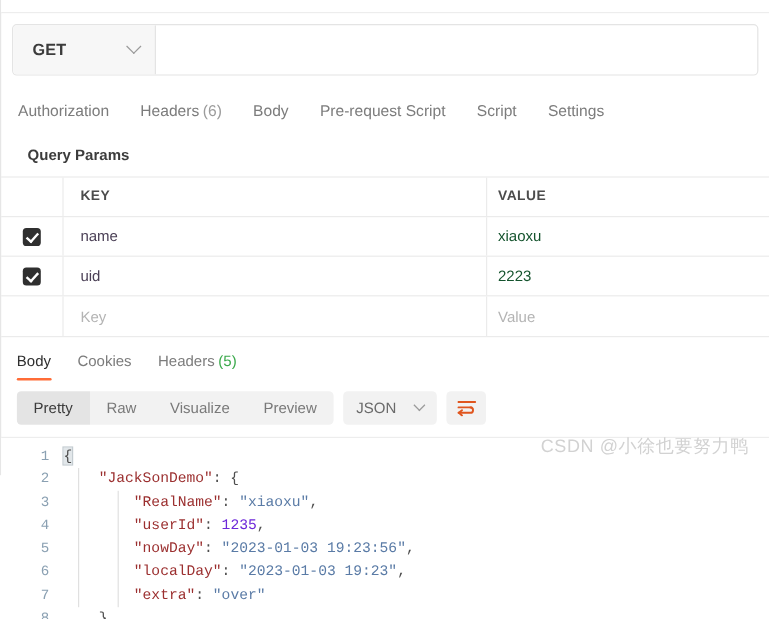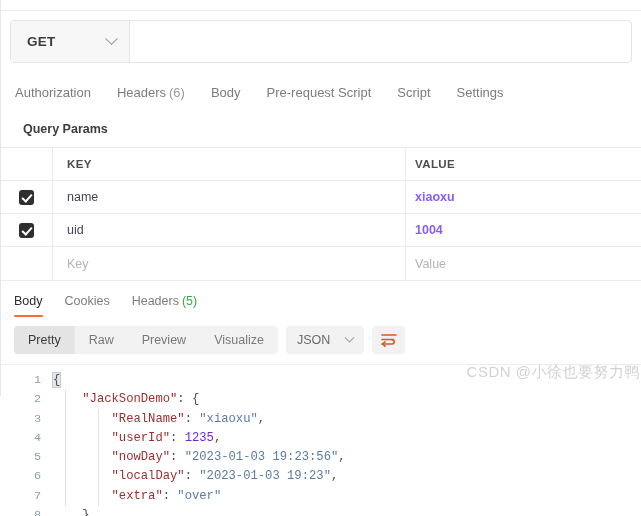--- a/index.html
+++ b/index.html
@@ -153,21 +153,21 @@
     padding-left: 9px;
     font-size: 12.5px;
   }
   .head .pcell-key, .head .pcell-val {
     font-weight: bold;
     color: #4c4c4c;
     font-size: 11.5px;
     letter-spacing: .4px;
   }
   .body-row .pcell-key { color: #4a3f55; }
-  .body-row .pcell-val { color: #8b5cf6; font-weight: bold; }
+  .body-row .pcell-val { color: #14532d; }
   .ph .pcell-key, .ph .pcell-val { color: #b4b4b4; }
 
   .cb {
     width: 15px; height: 15px;
     border-radius: 3px;
     background: #2f2f2f;
     position: relative;
     cursor: pointer;
   }
   .cb::after {
@@ -302,21 +302,21 @@
     position: absolute;
     width: 1px;
     background: #e0e0e0;
   }
   .ig1 { left: 64px;  top: 25px;  height: 116px; }
   .ig2 { left: 97px;  top: 44px;  height: 97px; }
 
   
   .watermark {
     position: absolute;
-    right: 1px;
+    right: 17px;
     bottom: 14px;
     font-size: 15px;
     color: #d2d2d2;
     letter-spacing: .5px;
     white-space: nowrap;
     pointer-events: none;
   }
 </style>
 </head>
 <body>
@@ -369,21 +369,21 @@
       </div>
       <div class="pcell-key">name</div>
       <div class="pcell-val">xiaoxu</div>
     </div>
 
     <div class="prow body-row">
       <div class="pcell-check">
         <span class="cb"></span>
       </div>
       <div class="pcell-key">uid</div>
-      <div class="pcell-val">1004</div>
+      <div class="pcell-val">2223</div>
     </div>
 
     <div class="prow ph">
       <div class="pcell-check"></div>
       <div class="pcell-key">Key</div>
       <div class="pcell-val">Value</div>
     </div>
   </div>
 
   <div class="resp-tabs">
@@ -396,22 +396,22 @@
     <div class="restab">
       <span>Headers</span>
       <span class="cnt-g">(5)</span>
     </div>
   </div>
 
   <div class="fmt-bar">
     <div class="seg">
       <div class="seg-btn active">Pretty</div>
       <div class="seg-btn">Raw</div>
+      <div class="seg-btn">Visualize</div>
       <div class="seg-btn">Preview</div>
-      <div class="seg-btn">Visualize</div>
     </div>
 
     <div class="fmt-select">
       <span>JSON</span>
       <span class="chev"></span>
     </div>
 
     <div class="wrap-btn">
       <svg width="16" height="14" viewBox="0 0 16 14">
         <line x1="1" y1="2" x2="15" y2="2" stroke="#e0561f" stroke-width="1.6" stroke-linecap="round"></line>

